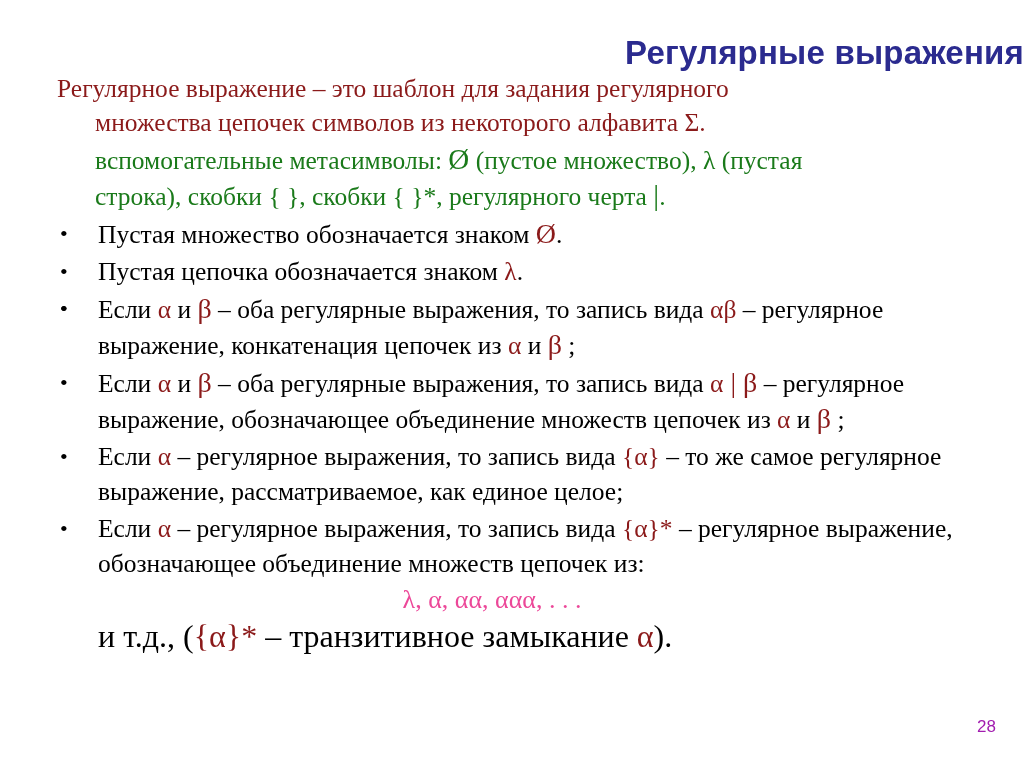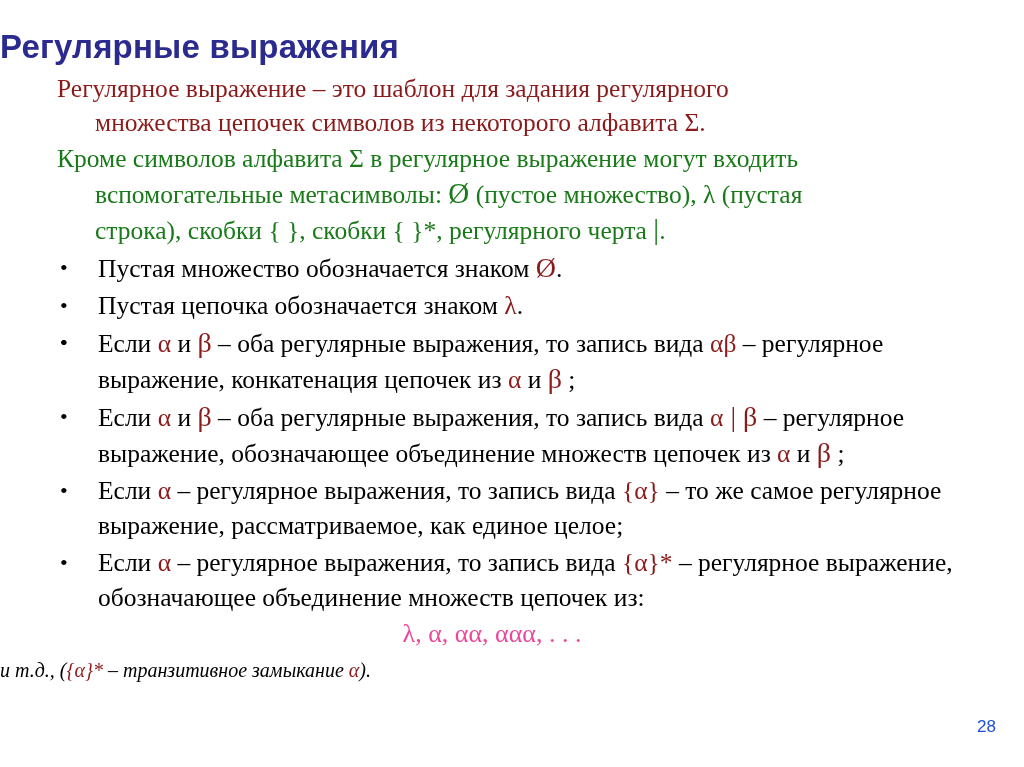--- a/index.html
+++ b/index.html
@@ -20,23 +20,23 @@
     position: relative;
     width: 1024px;
     height: 767px;
     background: #ffffff;
   }
 
   
   #slide-title {
     position: absolute;
     left: 0;
-    top: 6px;
+    top: 12px;
     width: 1024px;
-    text-align: left;
+    text-align: right;
     font-family: "Liberation Sans", "DejaVu Sans", sans-serif;
     font-weight: bold;
     font-size: 33px;
     letter-spacing: 0.2px;
     color: #2b2b8f;
     white-space: nowrap;
   }
 
   
   #body-content {
@@ -102,53 +102,52 @@
     text-align: center;
     color: #ec4899;
     font-size: 26px;
     line-height: 34px;
     margin: 2px 0 2px 0;
     padding-right: 40px;
   }
 
   
   #final-note {
-    font-size: 20px;
+    font-size: 32px;
     line-height: 34px;
     color: #000000;
+    padding-left: 98px;
     margin: 0;
-    font-style: italic;
   }
 
   
   #page-number {
     position: absolute;
     right: 28px;
     bottom: 30px;
     font-family: "Liberation Sans", "DejaVu Sans", sans-serif;
     font-size: 17px;
-    color: #1d4ed8;
+    color: #a21caf;
   }
 </style>
 </head>
 <body>
 
 <div id="slide">
 
   <h1 id="slide-title">Регулярные выражения</h1>
 
   <div id="body-content">
 
     <p class="para para-red">
       <span>Регулярное выражение – это шаблон для задания регулярного</span>
       <span class="cont">множества цепочек символов из некоторого алфавита Σ.</span>
     </p>
 
     <p class="para para-green">
-      <span>Кроме символов алфавита Σ в регулярное выражение могут входить</span>
       <span class="cont"><span>вспомогательные метасимволы: </span><span class="sym-grn-big">Ø</span><span> (пустое множество), </span><span class="sym-grn">λ</span><span> (пустая</span></span>
       <span class="cont"><span>строка), скобки </span><span class="sym-grn">{ }</span><span>, скобки </span><span class="sym-grn">{ }*</span><span>, регулярного черта </span><span class="sym-grn-big">|</span><span>.</span></span>
     </p>
 
     <ul id="bullet-list">
         <li>
           <span class="bullet-dot">•</span>
           <span class="li-text"><span>Пустая множество обозначается знаком </span><span class="sym-big">Ø</span><span>.</span></span>
         </li>
         <li>

